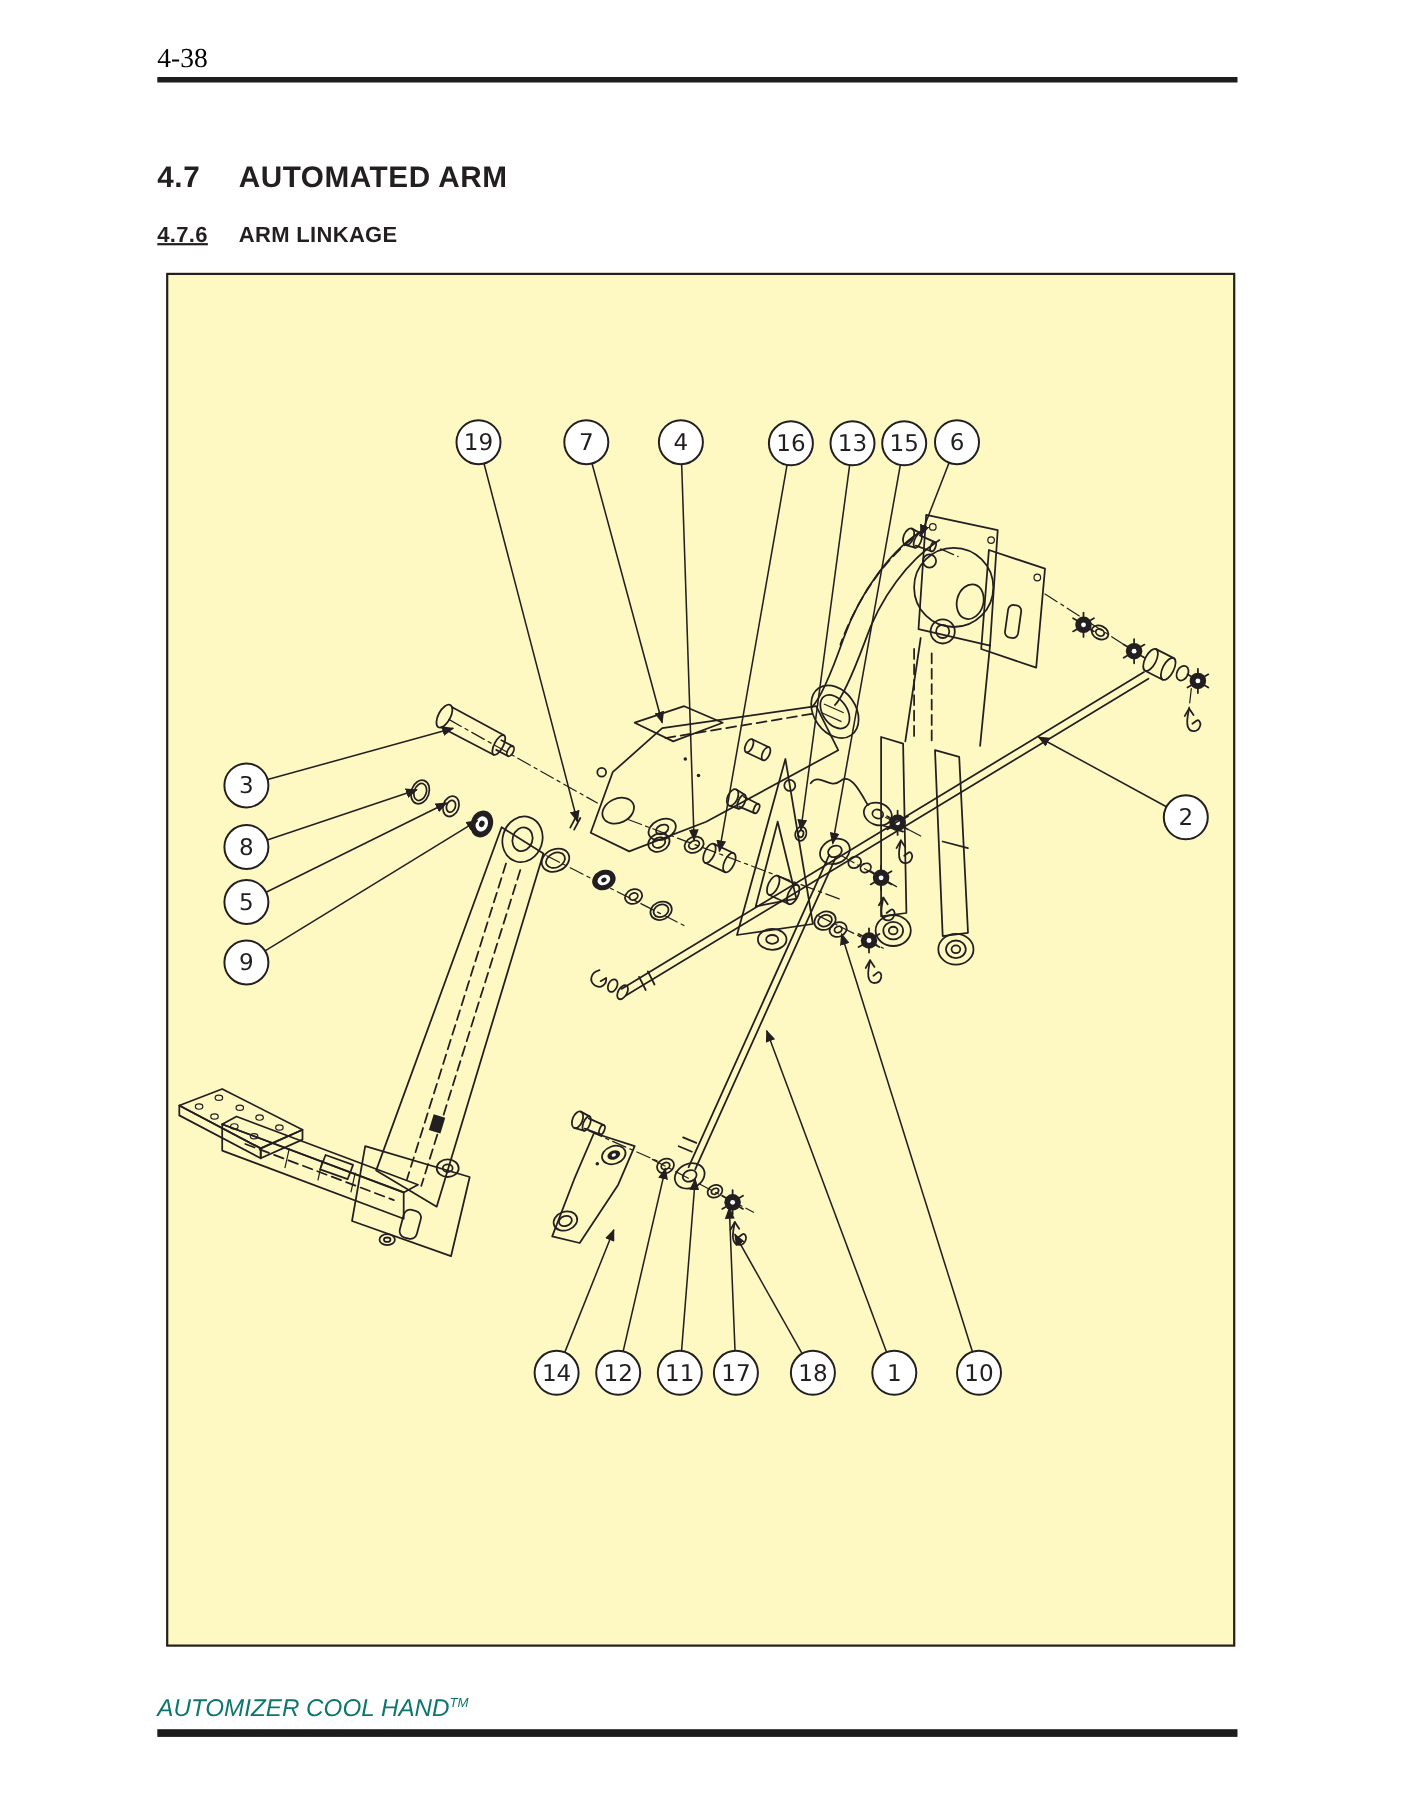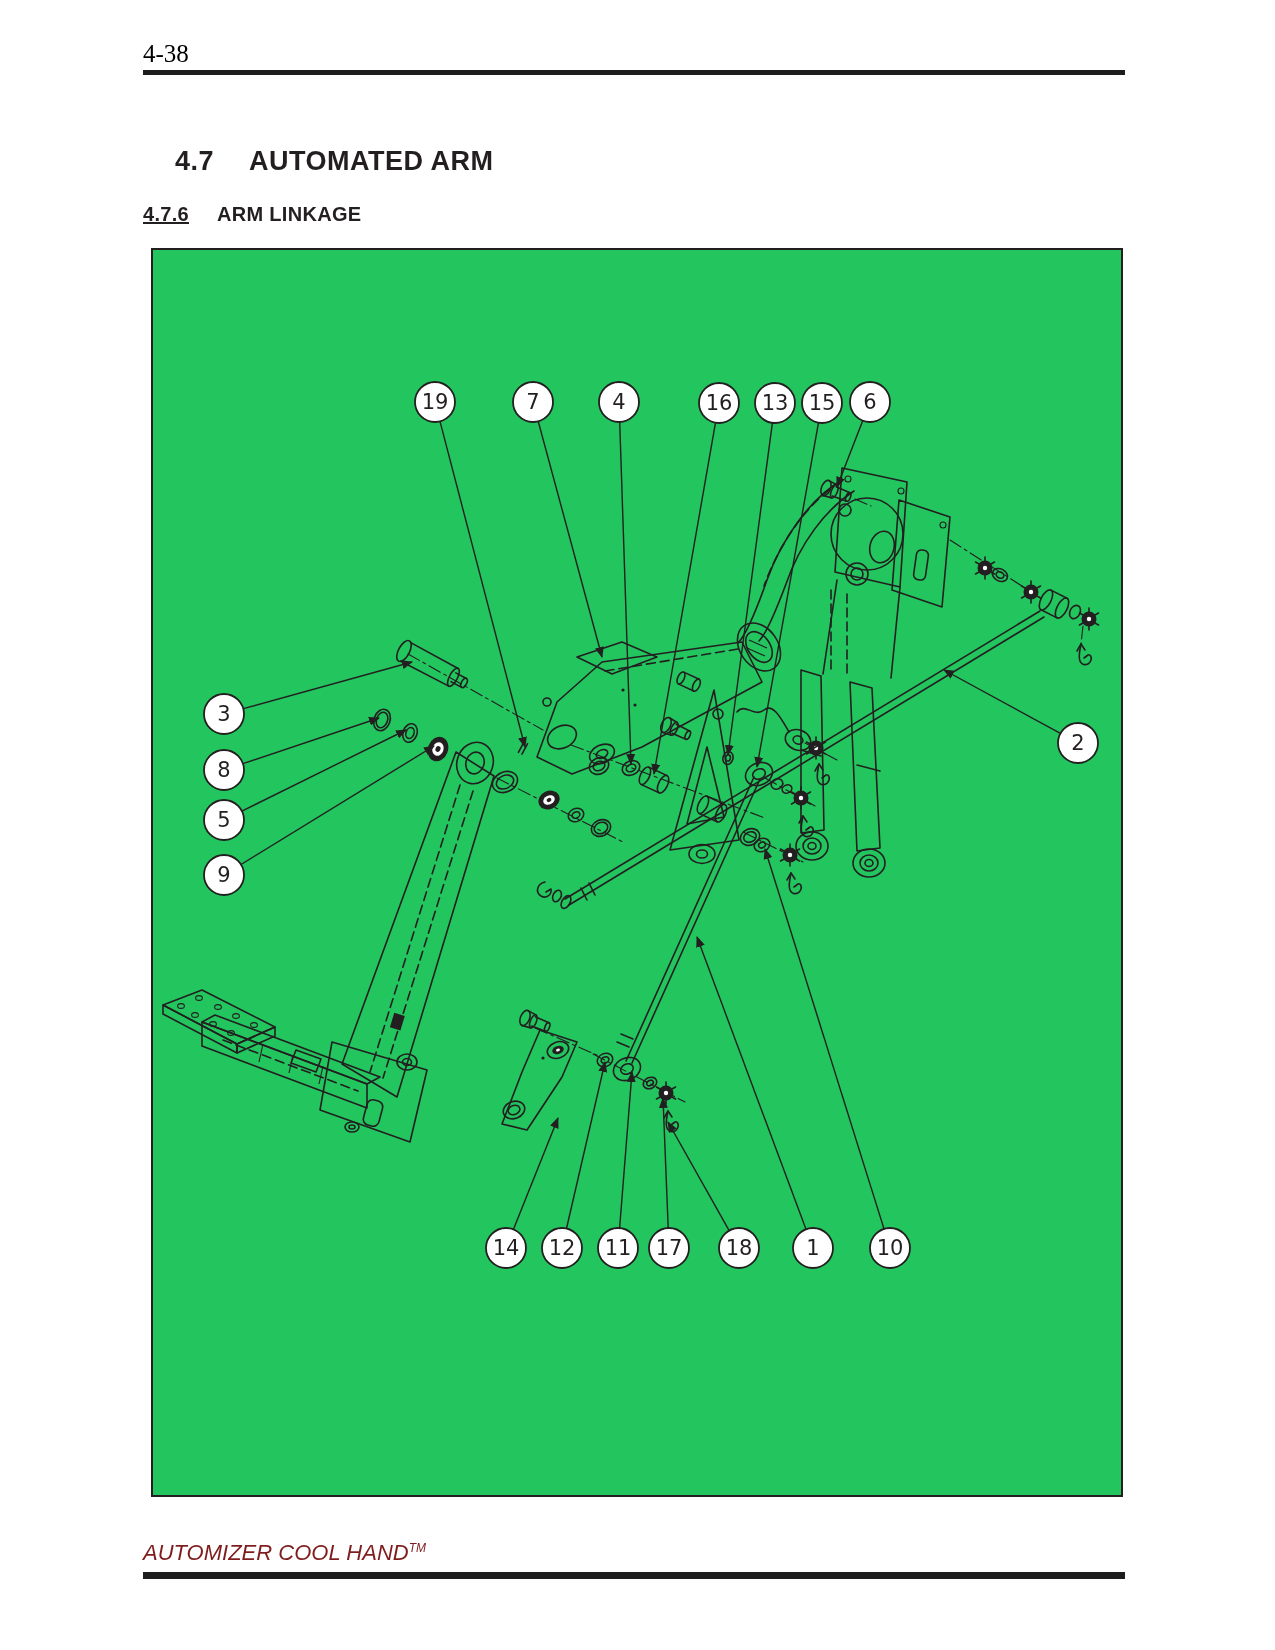--- a/index.html
+++ b/index.html
@@ -2,27 +2,27 @@
 <html><head>
 <meta charset="utf-8">
 <style>
   html,body{margin:0;padding:0;background:#e8e8e8;}
   .page{position:relative;width:1275px;height:1650px;background:#ffffff;
         font-family:"Liberation Sans",sans-serif;color:#231f20;overflow:hidden;}
   .pageno{position:absolute;left:143px;top:40px;
           font-family:"Liberation Serif",serif;font-size:25px;color:#000000;}
   .toprule{position:absolute;left:143px;top:70px;width:982px;height:5px;background:#1d1d1d;}
   .sec{position:absolute;left:143px;top:146px;font-size:27px;font-weight:bold;letter-spacing:.5px;}
-  .sec .num{display:inline-block;width:74px;margin-left:32px;}
+  .sec .num{display:inline-block;width:74px;}
   .subsec{position:absolute;left:143px;top:203px;font-size:20px;font-weight:bold;letter-spacing:.3px;}
   .subsec .num{display:inline-block;width:74px;text-decoration:underline;}
   .figbox{position:absolute;left:151px;top:248px;width:972px;height:1249px;
-          border:2px solid #231f20;box-sizing:border-box;background:#22c55e;}
+          border:2px solid #231f20;box-sizing:border-box;background:#fef9c3;}
   .figbox svg{display:block;width:968px;height:1245px;}
-  .footer{position:absolute;left:143px;top:1540px;font-size:22px;font-style:italic;color:#7f1d1d;}
+  .footer{position:absolute;left:143px;top:1540px;font-size:22px;font-style:italic;color:#0f766e;}
   .footer sup{font-size:12px;font-style:italic;}
   .botrule{position:absolute;left:143px;top:1572px;width:982px;height:7px;background:#1d1d1d;}
   
   .ink{stroke:#231f20;fill:none;stroke-width:1.6;stroke-linecap:round;stroke-linejoin:round;}
   .ink-thin{stroke:#231f20;fill:none;stroke-width:1.1;}
   .fillink{fill:#231f20;stroke:none;}
   .dash{stroke-dasharray:9 5;}
   .dashdot{stroke-dasharray:13 4 3 4;stroke-width:1.1;}
 </style>
 </head>

